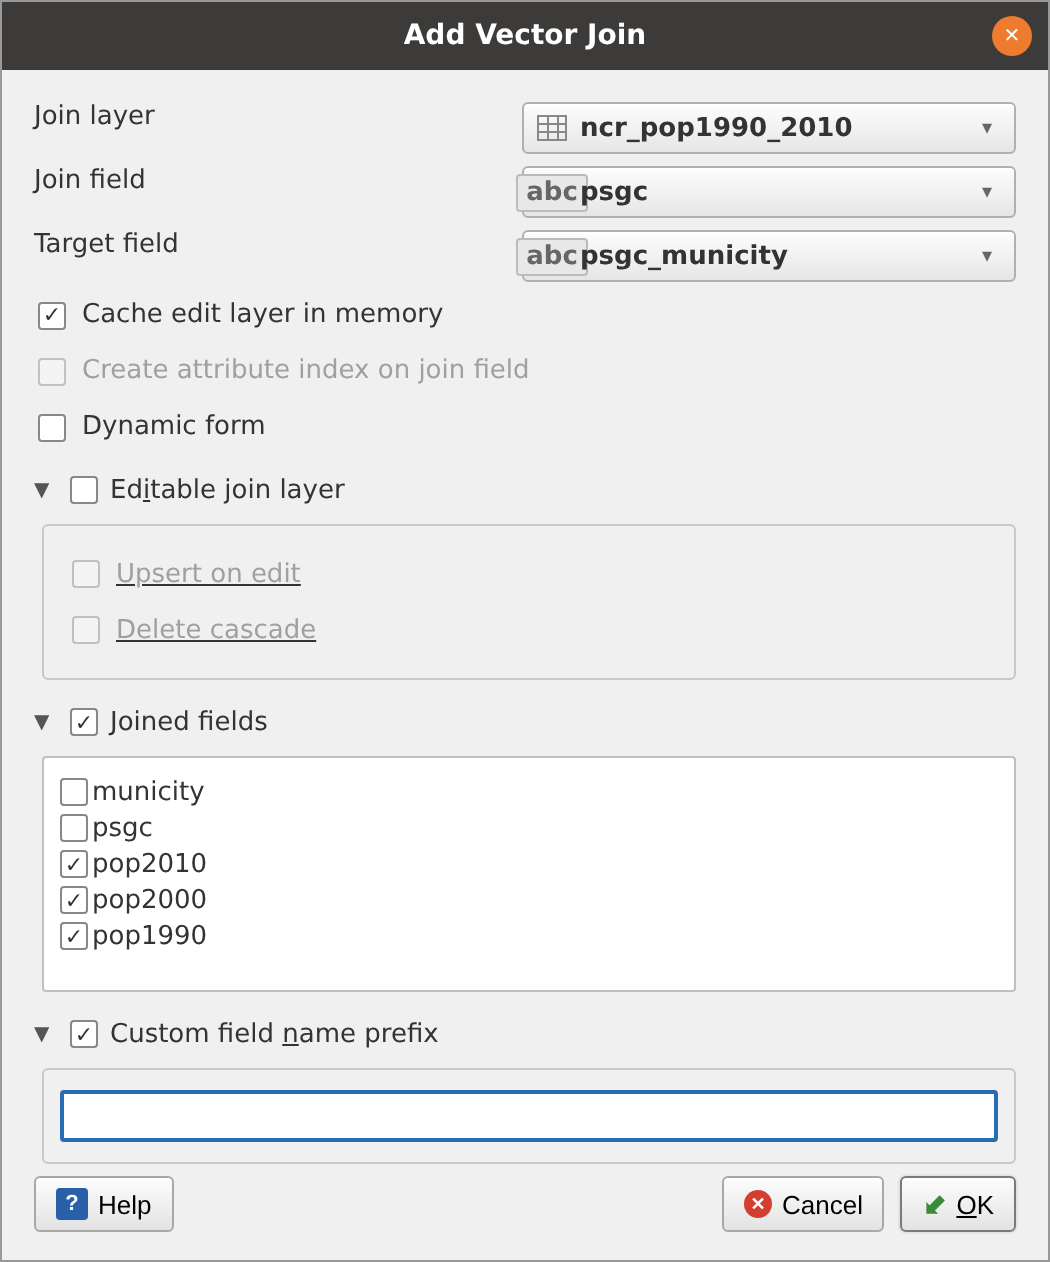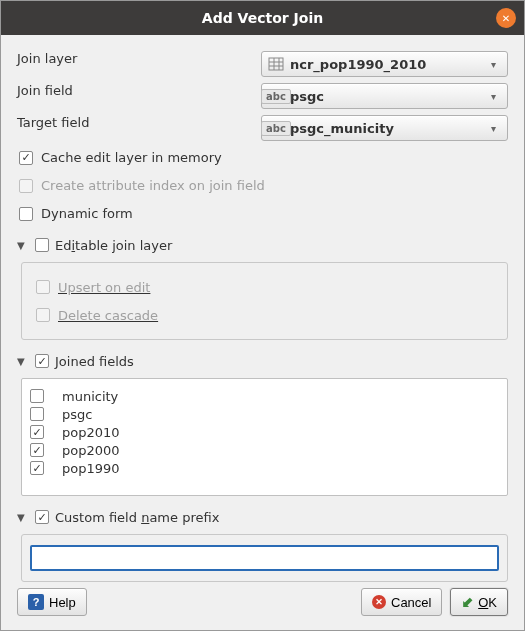--- a/index.html
+++ b/index.html
@@ -18,31 +18,31 @@
 .checkline { display: flex; align-items: center; gap: 8px; height: 24px; padding-left: 2px; }
 .checkline.disabled { color: #a0a0a0; }
 .checkbox { width: 14px; height: 14px; border: 1px solid #888; background: #fff; display: inline-flex; align-items: center; justify-content: center; font-size: 11px; line-height: 1; border-radius: 2px; }
 .checkbox.disabled { border-color: #c0c0c0; background: #f4f4f4; }
 .checkbox.checked::after { content: "✓"; color: #333; font-weight: bold; }
 .section-hdr { display: flex; align-items: center; gap: 6px; height: 24px; margin-top: 4px; }
 .disclose { width: 12px; font-size: 10px; color: #555; }
 .subpanel { border: 1px solid #c8c8c8; border-radius: 3px; padding: 10px 12px; margin-left: 4px; background: #f0f0f0; text-decoration: underline; }
 .subpanel .checkline { height: 28px; }
 .fields-box { border: 1px solid #c0c0c0; background: #fff; margin-left: 4px; padding: 8px; height: 128px; overflow-y: auto; border-radius: 2px; }
-.field-item { display: flex; align-items: center; gap: 18px; height: 18px; font-size: 13px; }
+.field-item { display: flex; align-items: center; gap: 2px; height: 18px; font-size: 13px; }
 .prefix-wrap { border: 1px solid #c8c8c8; border-radius: 3px; padding: 10px 8px; margin-left: 4px; background: #f0f0f0; }
 .prefix-input { width: 100%; height: 26px; border: 2px solid #2a6bb5; border-radius: 2px; padding: 0 4px; font-size: 13px; outline: none; }
 .button-bar { display: flex; gap: 8px; padding: 0 0 0 0; margin-top: auto; }
 .btn { height: 28px; border: 1px solid #a8a8a8; background: linear-gradient(#fdfdfd,#e3e3e3); border-radius: 3px; padding: 0 10px; display: inline-flex; align-items: center; gap: 5px; font-size: 13px; cursor: pointer; box-shadow: inset 0 1px 0 #fff; }
 .btn.default { border-color: #7a7a7a; box-shadow: inset 0 1px 0 #fff, 0 0 0 1px rgba(0,0,0,0.05); }
 .spacer { flex: 1; }
 .help-ico { width: 16px; height: 16px; background: #2a60a9; color: #fff; border-radius: 2px; display: inline-flex; align-items: center; justify-content: center; font-weight: bold; font-size: 11px; }
 .cancel-ico { width: 14px; height: 14px; border-radius: 7px; background: #d23e2f; color: #fff; display: inline-flex; align-items: center; justify-content: center; font-size: 9px; font-weight: bold; }
 .ok-ico { color: #3a8a3a; font-size: 14px; font-weight: bold; }
-.abc-badge { font-size: 10px; font-weight: bold; background: #e8e8e8; border: 1px solid #bbb; border-radius: 2px; padding: 1px 4px; color: #666; }
+.abc-badge { font-size: 13px; font-weight: bold; background: #e8e8e8; border: 1px solid #bbb; border-radius: 2px; padding: 1px 4px; color: #666; }
 .table-ico svg { display: block; }
 .underline-mnemonic { text-decoration: underline; }
 </style>
 </head>
 <body>
 
 <div class="window">
   <div class="titlebar">
     <span class="titlebar-text">Add Vector Join</span>
     <div class="close-btn">

